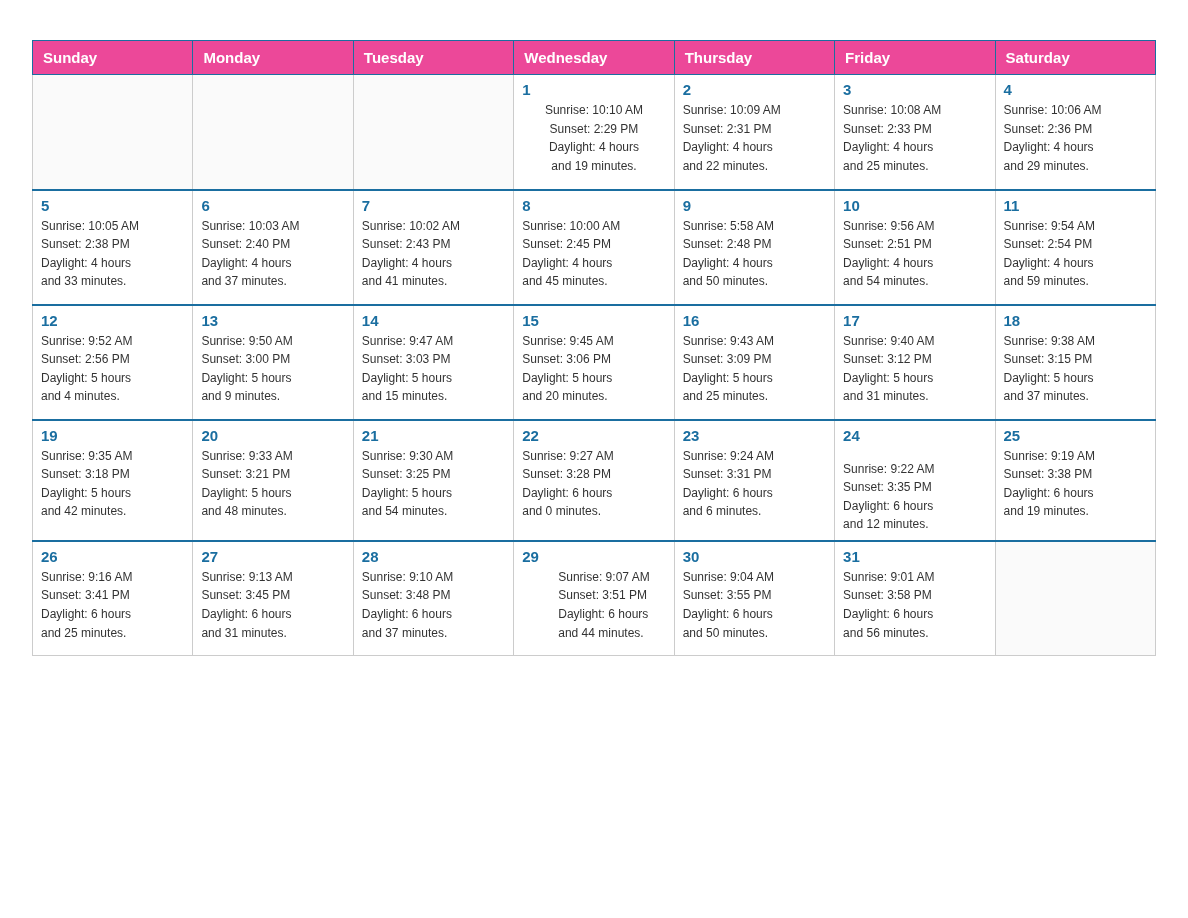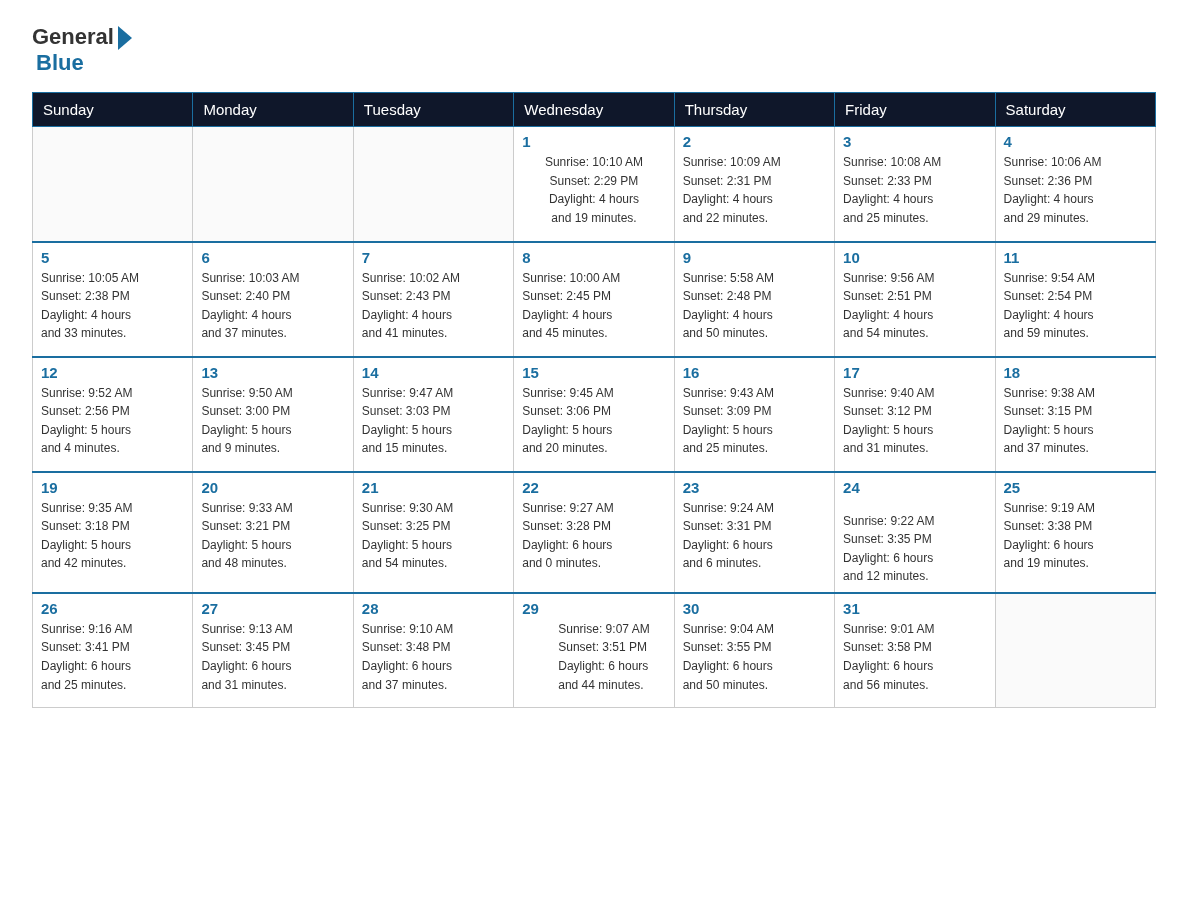--- a/index.html
+++ b/index.html
@@ -60,24 +60,24 @@
       font-weight: 400;
       color: #444;
       margin-top: 4px;
     }
     .calendar {
       width: 100%;
       border-collapse: collapse;
       table-layout: fixed;
     }
     .calendar thead tr th {
-      background-color: #0f172a;
+      background-color: #ec4899;
       color: #fff;
       font-size: 15px;
-      font-weight: 400;
+      font-weight: 700;
       padding: 8px 10px;
       text-align: left;
       border: 1px solid #1a6ea0;
     }
     .calendar tbody tr td {
       vertical-align: top;
       padding: 6px 8px;
       border: 1px solid #ccc;
       font-size: 12.5px;
       color: #333;
@@ -98,27 +98,20 @@
       line-height: 1.55;
     }
     .calendar tbody tr:not(:last-child) td {
       border-bottom: 2px solid #1a6ea0;
     }
   </style>
 </head>
 <body>
 
 <div class="header">
-  <div class="logo">
-    <div class="logo-top">
-      <span class="logo-general">General</span>
-      <div class="logo-arrow"></div>
-    </div>
-    <span class="logo-blue">Blue</span>
-  </div>
   <div class="title-block">
   </div>
 </div>
 
 <table class="calendar">
   <thead>
     <tr>
     <th>Sunday</th>
         <th>Monday</th>
         <th>Tuesday</th>

